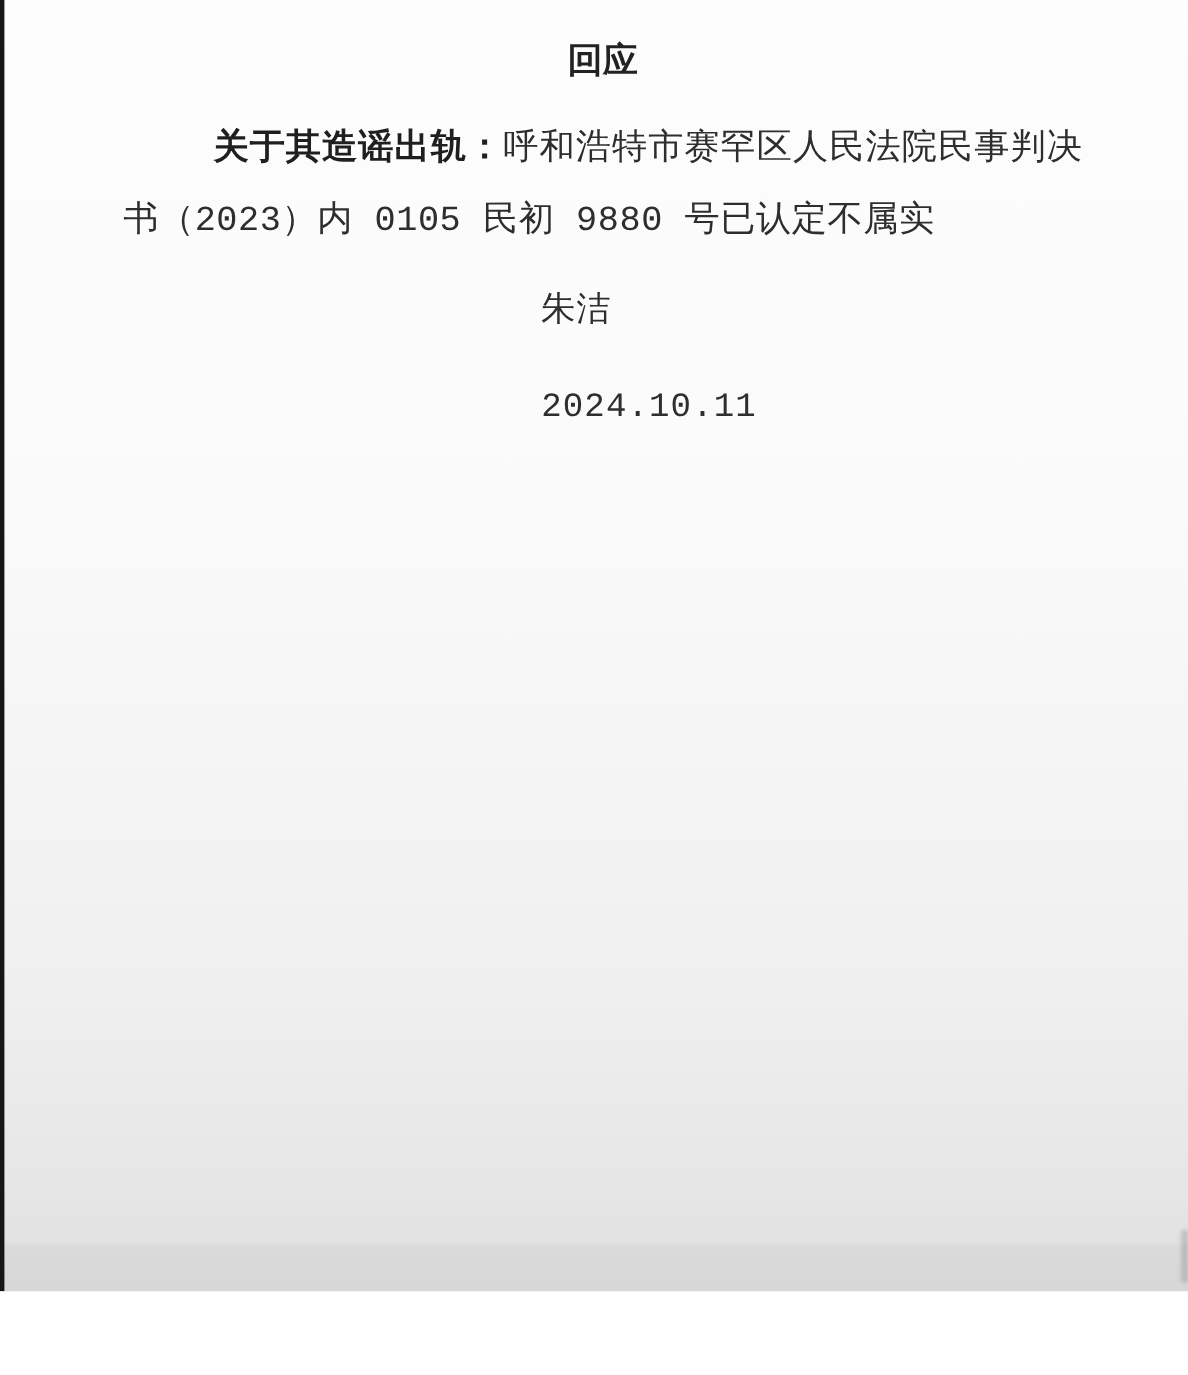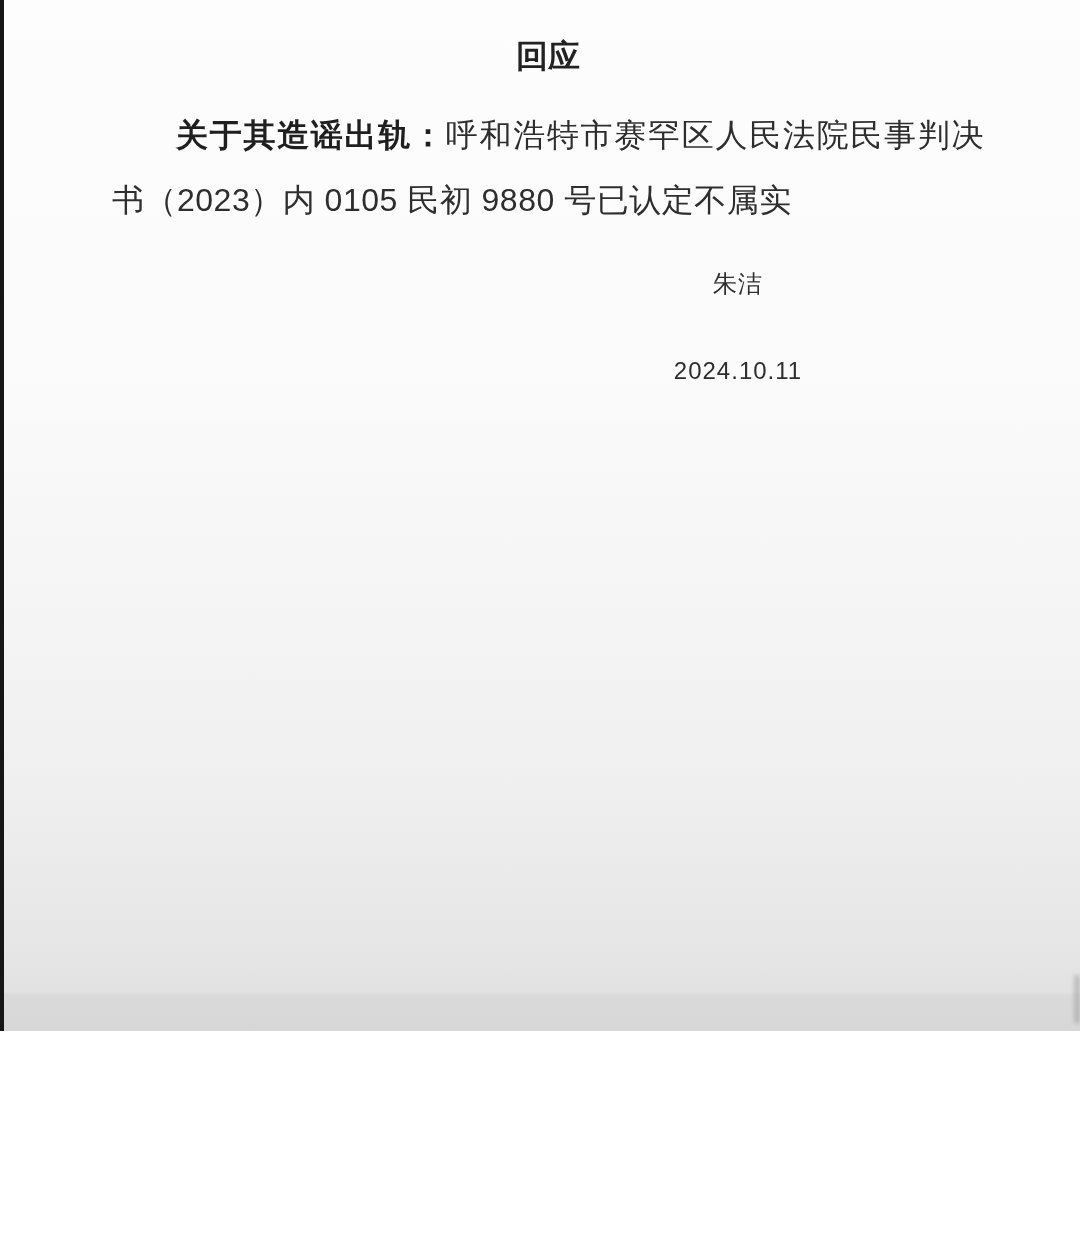--- a/index.html
+++ b/index.html
@@ -2,31 +2,31 @@
 <html><head>
 <meta charset="utf-8">
 <style>
   html, body {
     margin: 0;
     padding: 0;
   }
   .page {
     position: relative;
     width: 1080px;
-    height: 1031px;
+    height: 1174px;
     overflow: hidden;
     background: linear-gradient(180deg,
       #fdfdfd 0%,
       #fafafa 40%,
       #f0f0f0 75%,
       #e6e6e6 92%,
       #e2e2e2 96.2%,
       #dadada 96.5%,
       #d7d7d7 100%);
-    font-family: Liberation Sans, sans-serif;
+    font-family: Liberation Mono, monospace;
     color: #2e2e2e;
   }
   .edge-left {
     position: absolute;
     left: 0;
     top: 0;
     width: 4px;
     height: 100%;
     background: #161616;
   }
@@ -58,26 +58,26 @@
     margin: 0 0 18px 0;
     font-size: 32px;
     line-height: 65px;
     text-indent: 2em;
     text-align: justify;
     letter-spacing: 0.5px;
   }
   .para .lead {
     font-weight: 700;
     color: #1f1f1f;
+    margin-left: 18px;
   }
   .sig-block {
     width: 492px;
     margin-left: auto;
-    text-align: center;
-    font-size: 24px;
+    font-size: 31px;
     line-height: 65px;
     letter-spacing: 1px;
   }
   .sig-name { margin-top: 10px; }
   .sig-date { margin-top: 22px; }
 </style>
 </head>
 <body>
 
 <div class="page">

